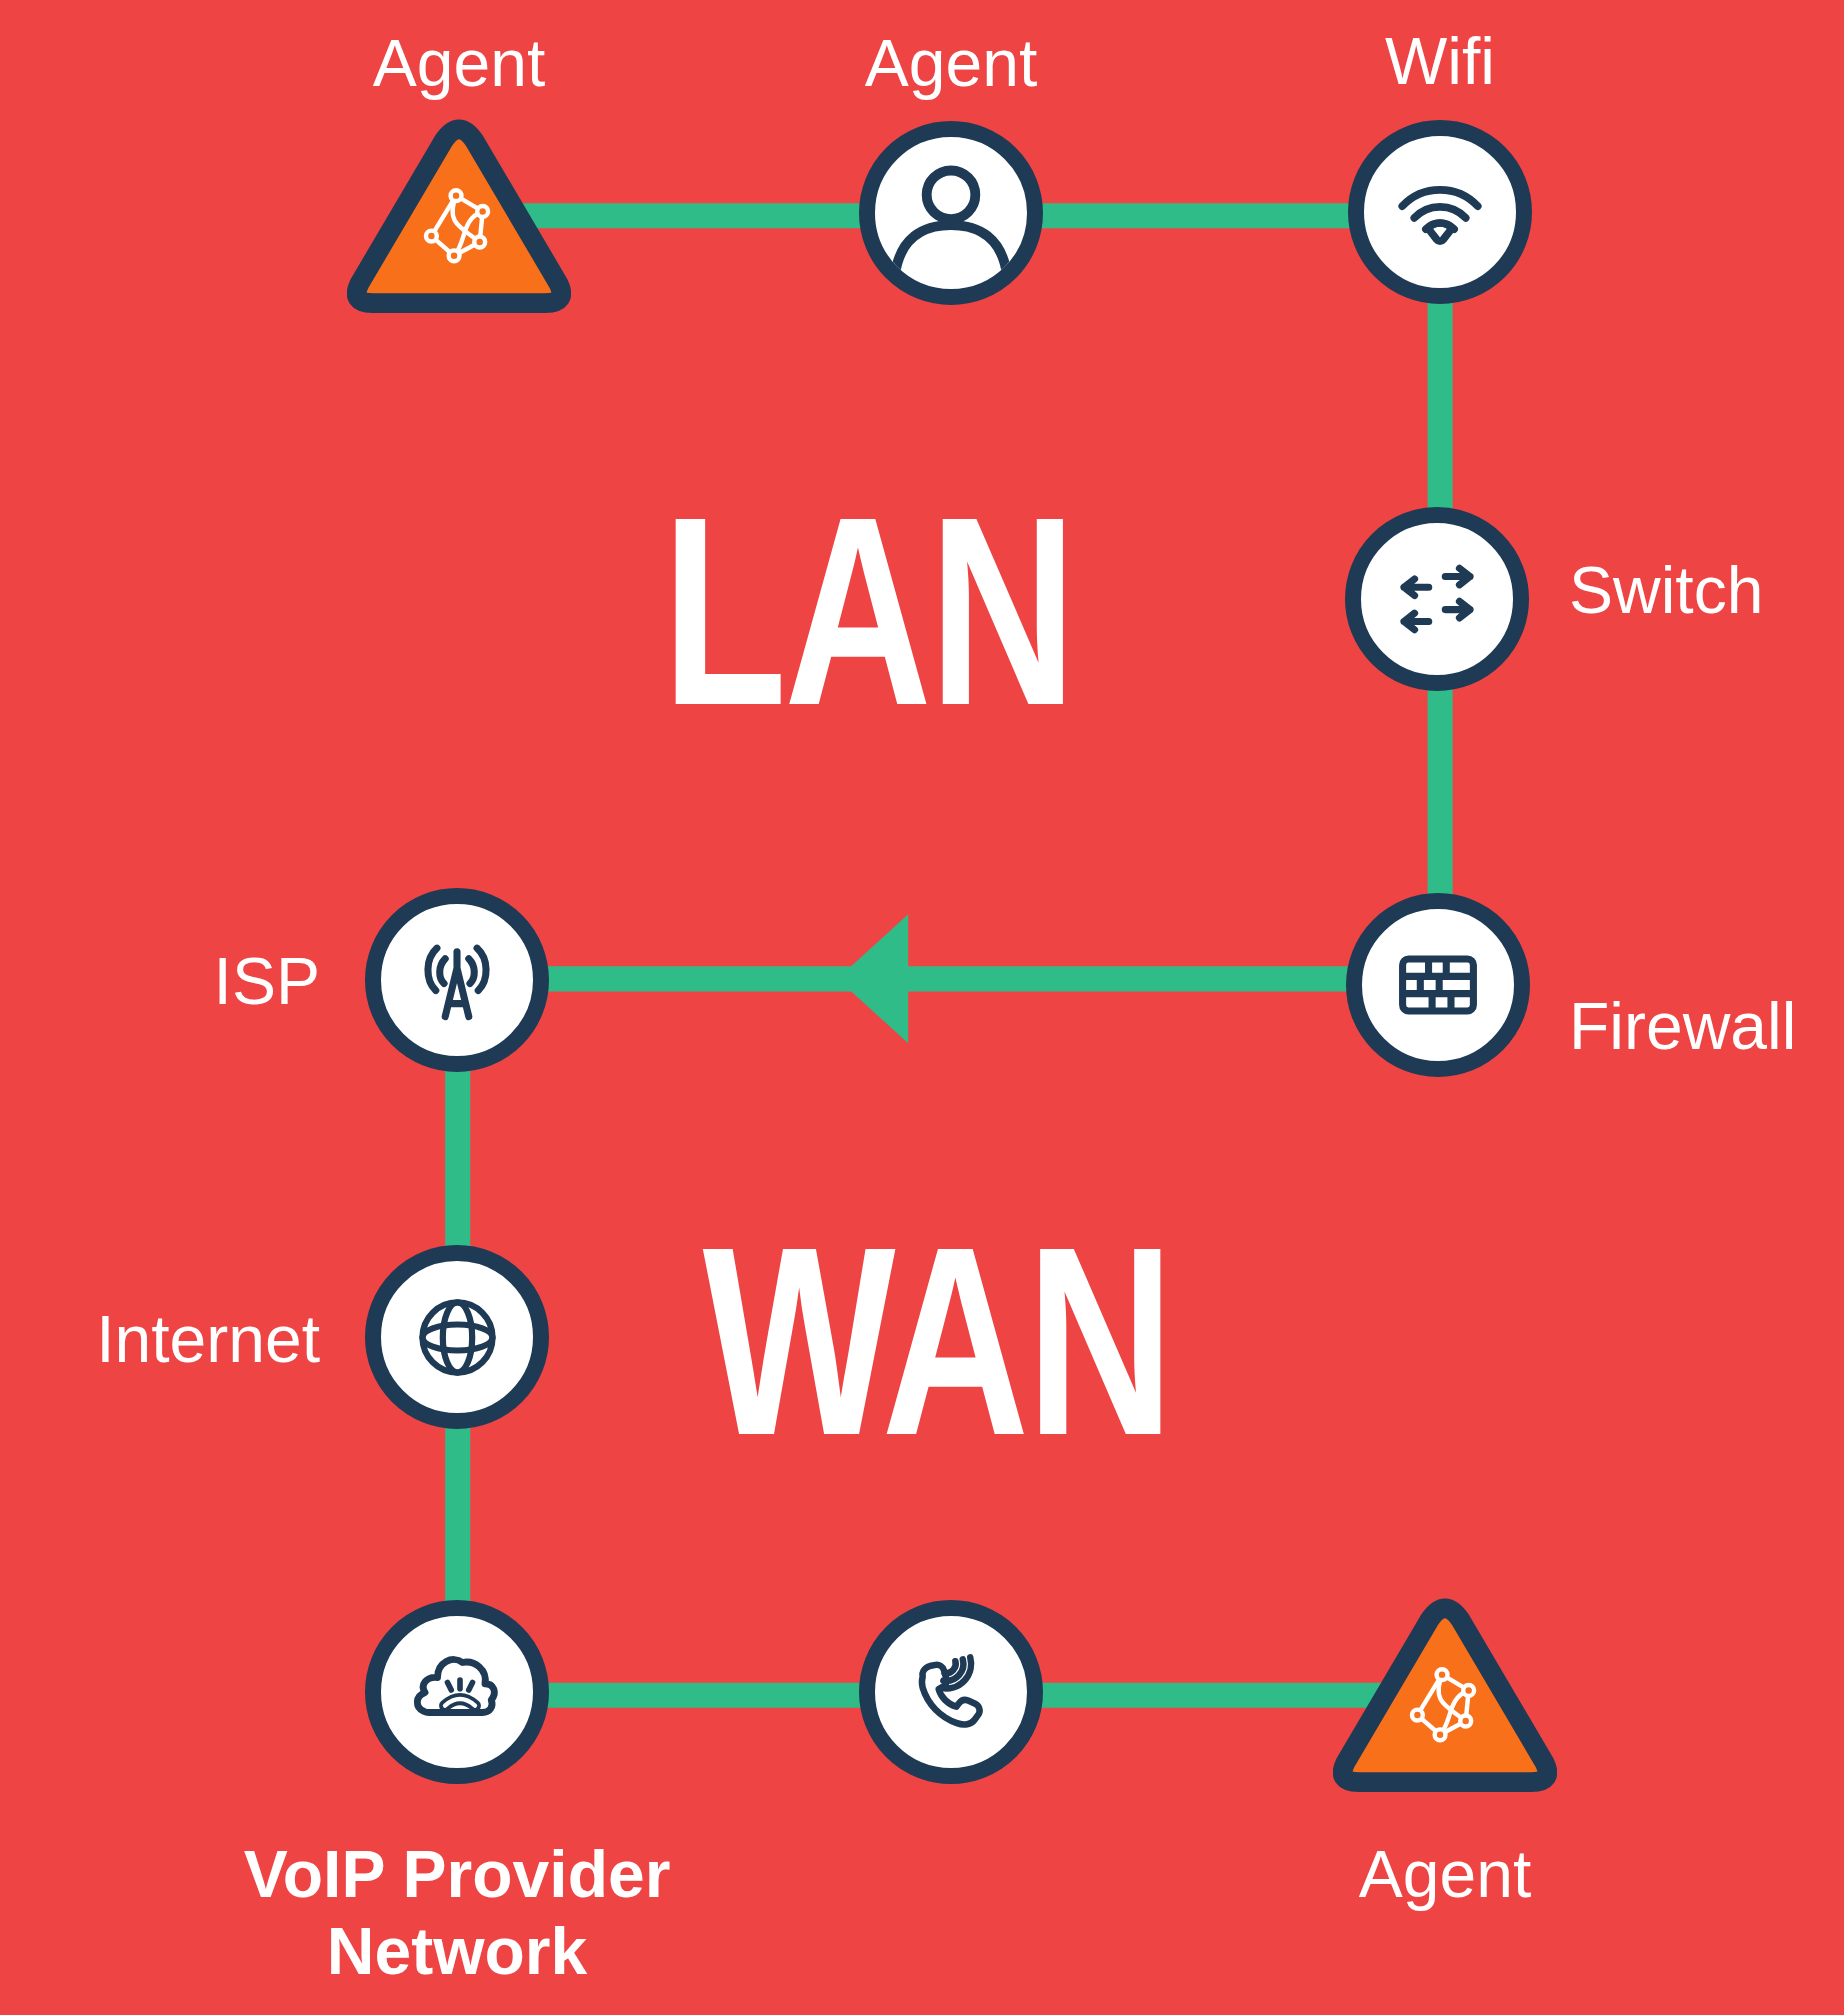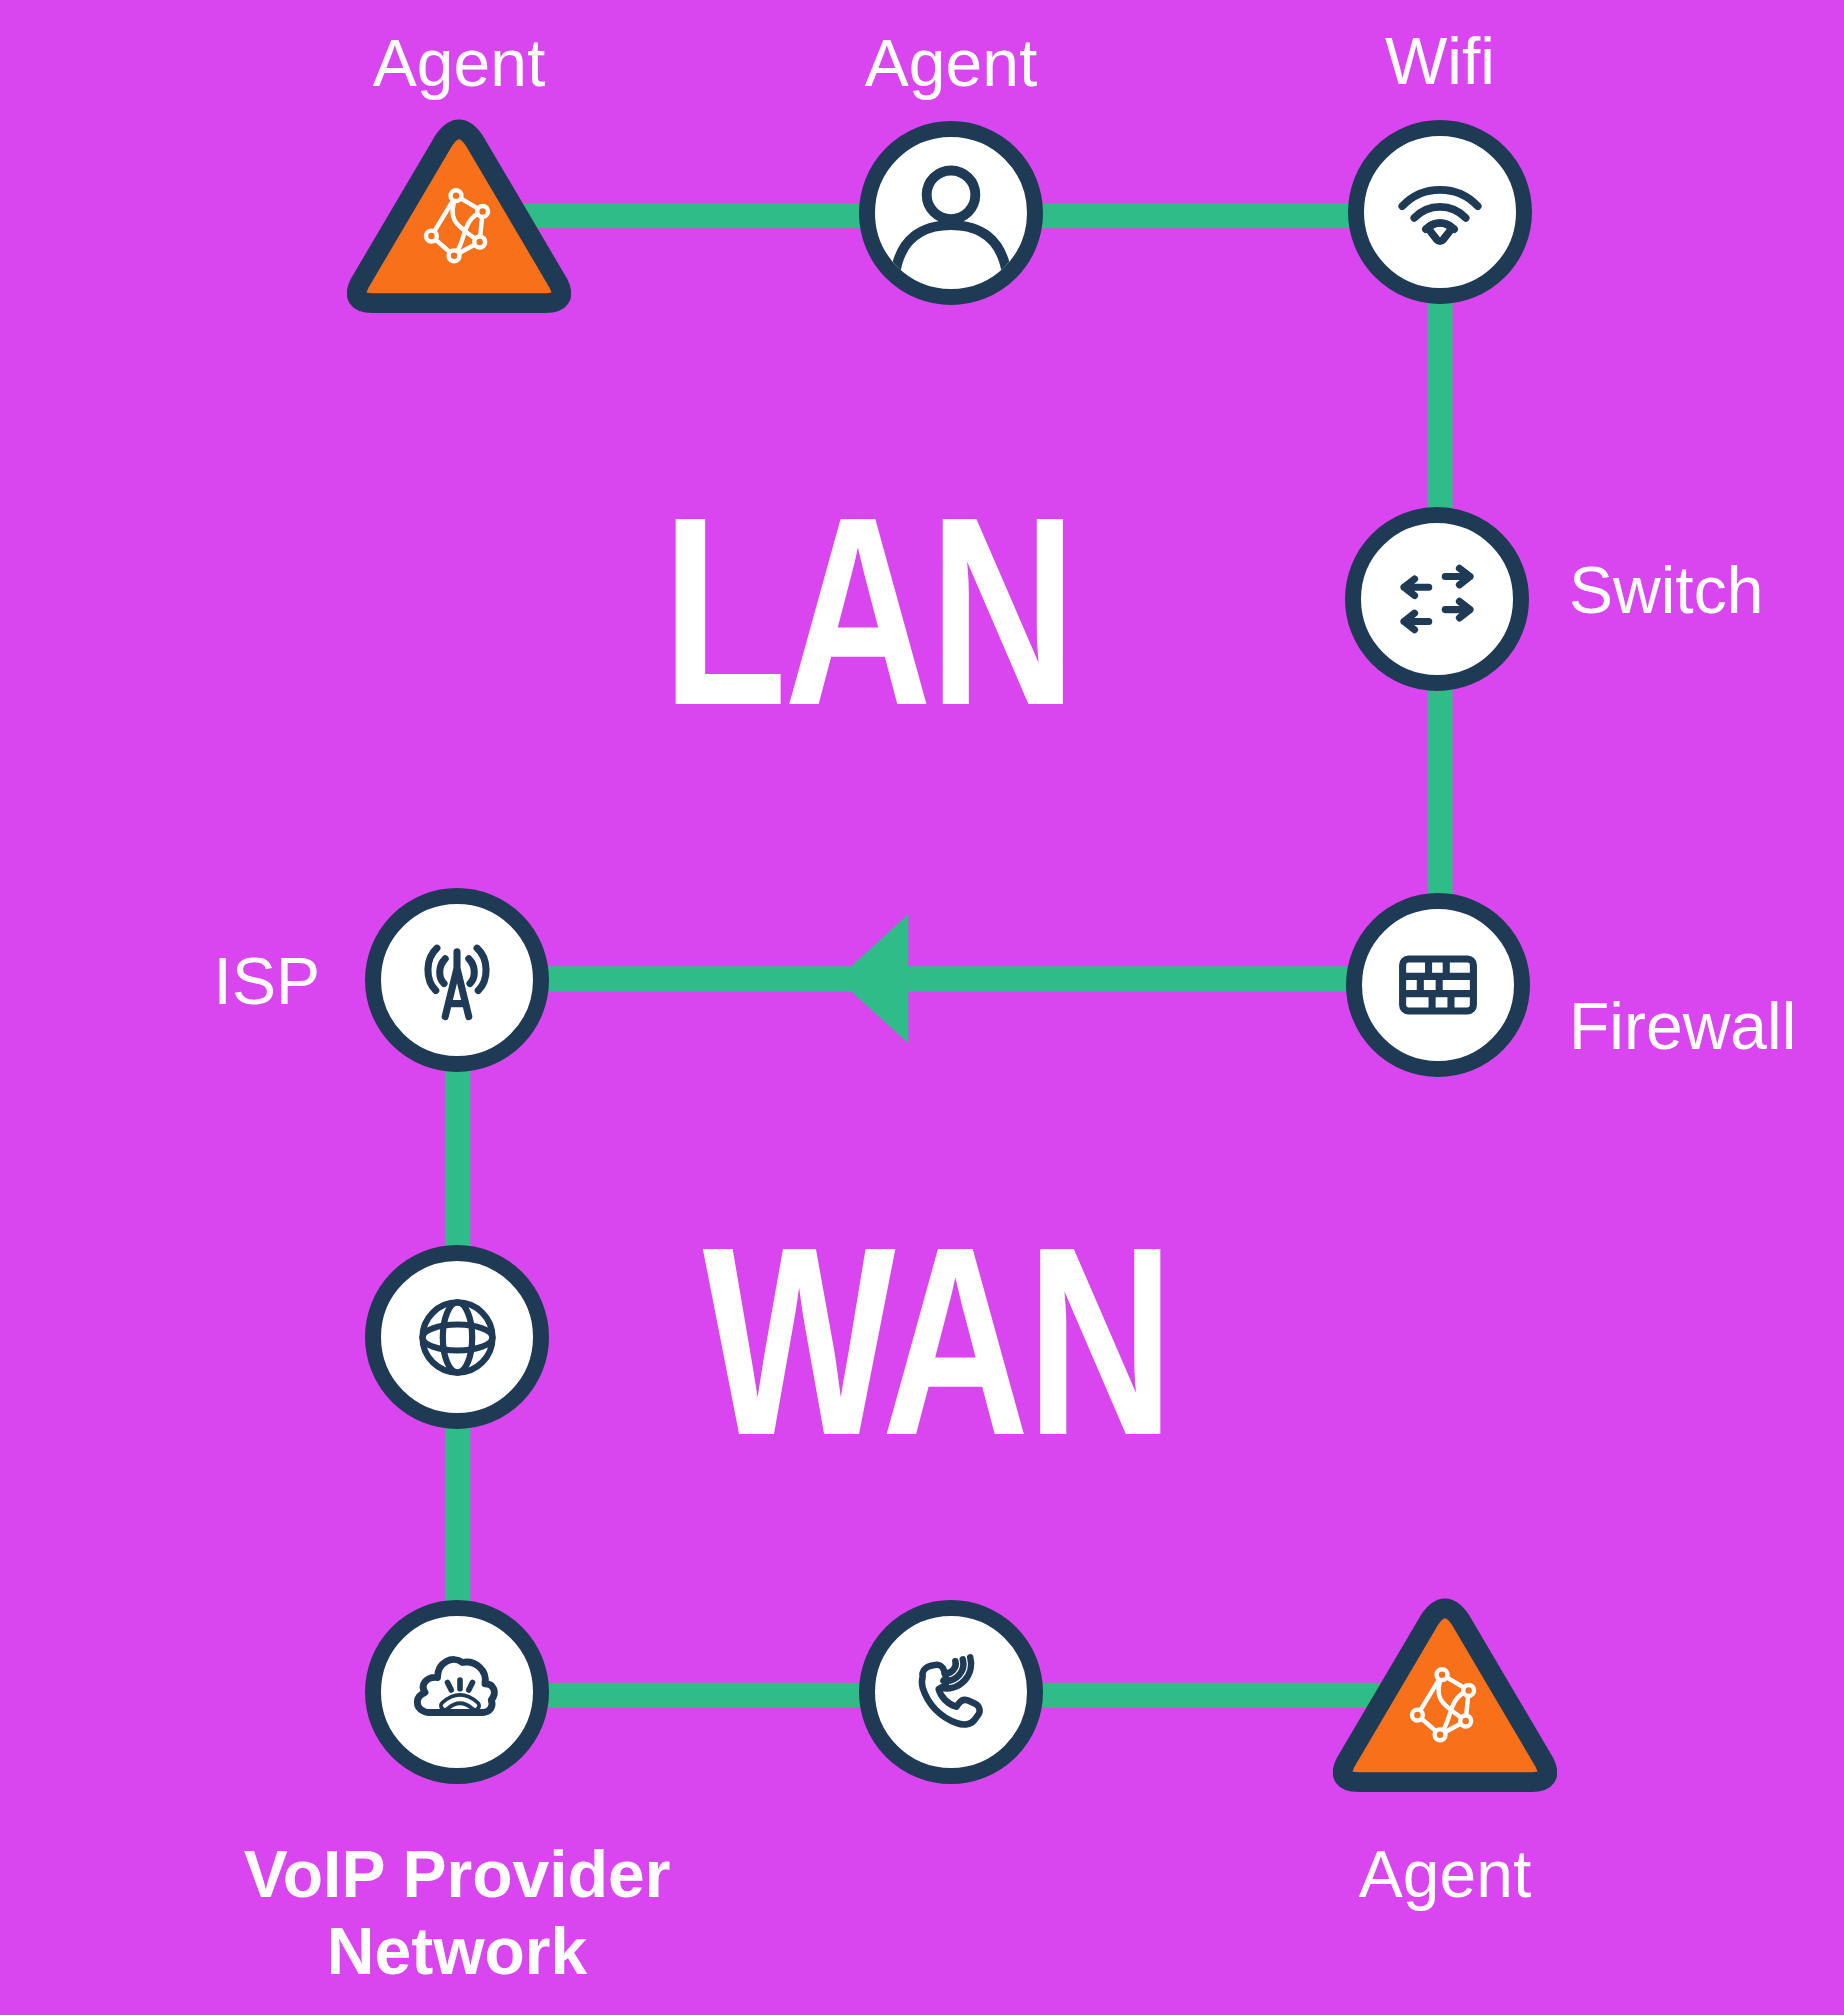--- a/index.html
+++ b/index.html
@@ -1,16 +1,16 @@
 <!DOCTYPE html>
 <html style="font-size:14.3px"><head>
 <meta charset="utf-8">
 <style>
   html,body{margin:0;padding:0;background:#000;}
-  #canvas{position:relative;width:1845px;height:2015px;background:#d946ef;overflow:hidden;
+  #canvas{position:relative;width:1845px;height:2015px;background:#ef4444;overflow:hidden;
           font-family:"Liberation Sans",sans-serif;}
   #wires{position:absolute;left:0;top:0;z-index:1;}
   .node{position:absolute;z-index:2;display:flex;align-items:center;justify-content:center;}
   .circle-node{width:184px;height:184px;border-radius:50%;background:#fff;
                border:16px solid #1e3a54;box-sizing:border-box;}
   .tri-node{width:224px;height:208px;}
   .label{position:absolute;z-index:3;color:#fff;font-size:66px;line-height:77px;
          white-space:nowrap;}
   .label.center{transform:translateX(-50%);text-align:center;}
   .label.wrap{white-space:normal;font-weight:bold;}
@@ -161,20 +161,21 @@
       </g>
     </svg>
   </div>
 
   <div class="label center" style="left:459px;top:25px;">Agent</div>
   <div class="label center" style="left:951px;top:25px;">Agent</div>
   <div class="label center" style="left:1440px;top:23px;">Wifi</div>
   <div class="label" style="left:1569px;top:552px;">Switch</div>
   <div class="label" style="left:1569px;top:988px;">Firewall</div>
   <div class="label right" style="right:1525px;top:943px;">ISP</div>
+  <div class="label right" style="right:1525px;top:1301px;">Internet</div>
   <div class="label center wrap" style="left:457px;top:1836px;width:537px;">VoIP Provider Network</div>
   <div class="label center" style="left:1445px;top:1836px;">Agent</div>
 
   <div class="zone-label" style="left:868px;top:611px;">LAN</div>
   <div class="zone-label" style="left:937px;top:1341px;">WAN</div>
 
 </div>
 
 
 </body></html>

